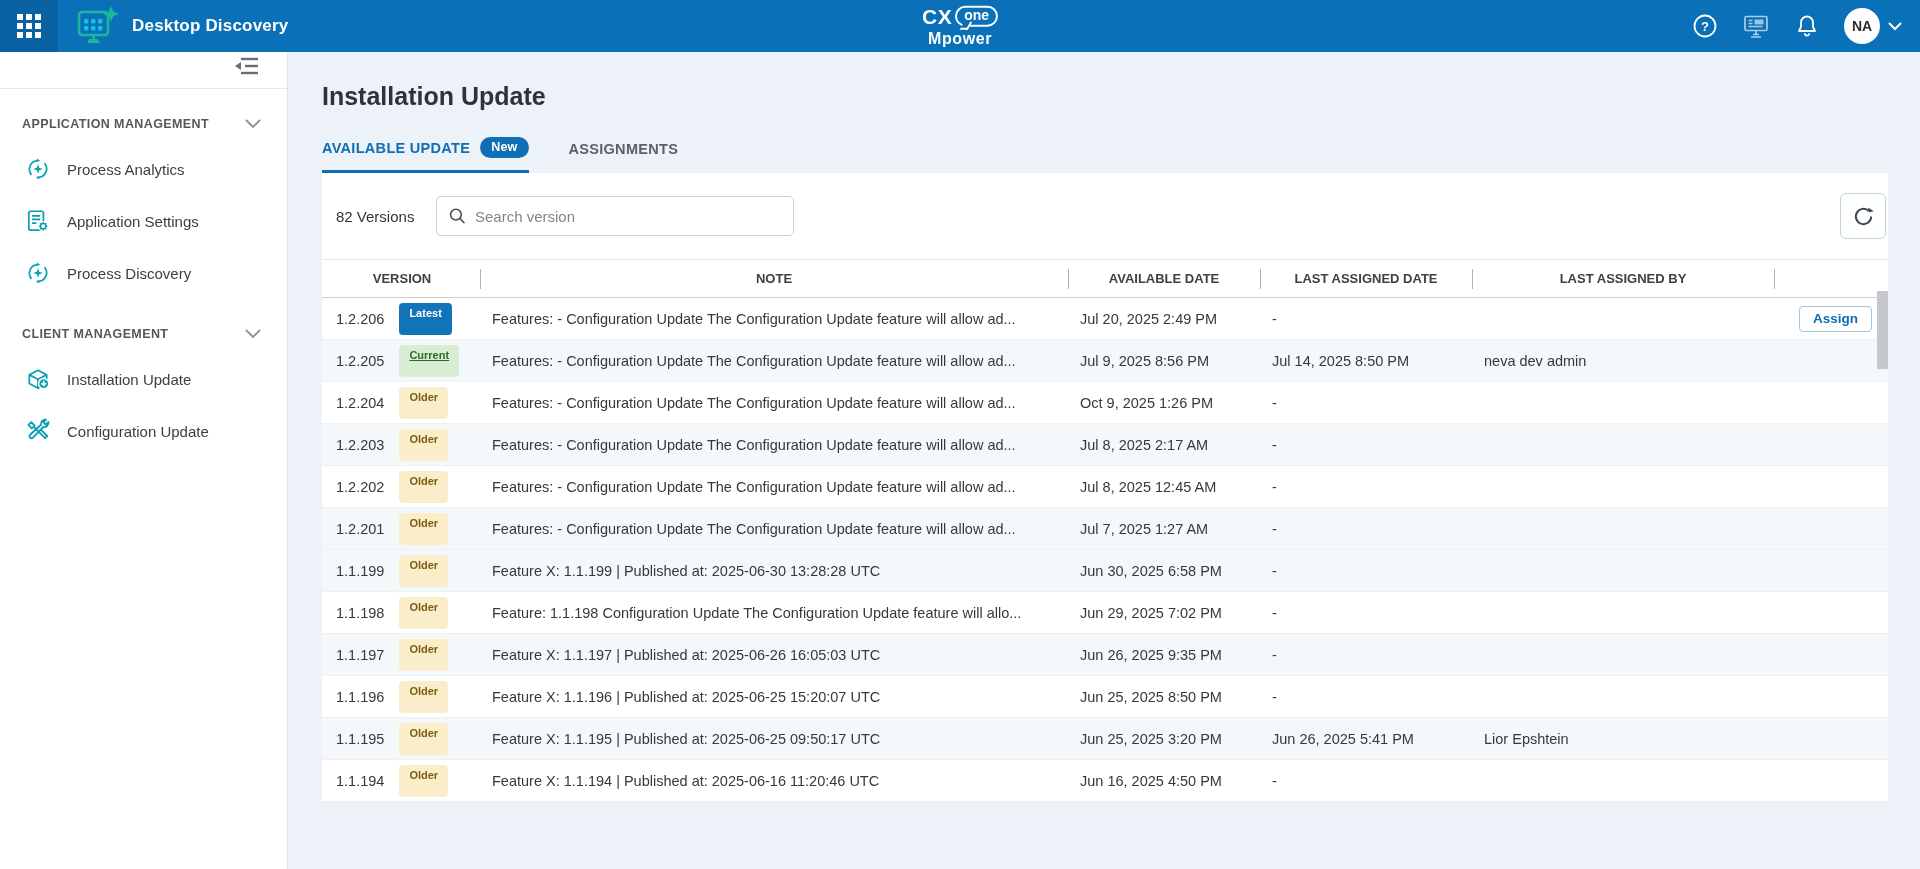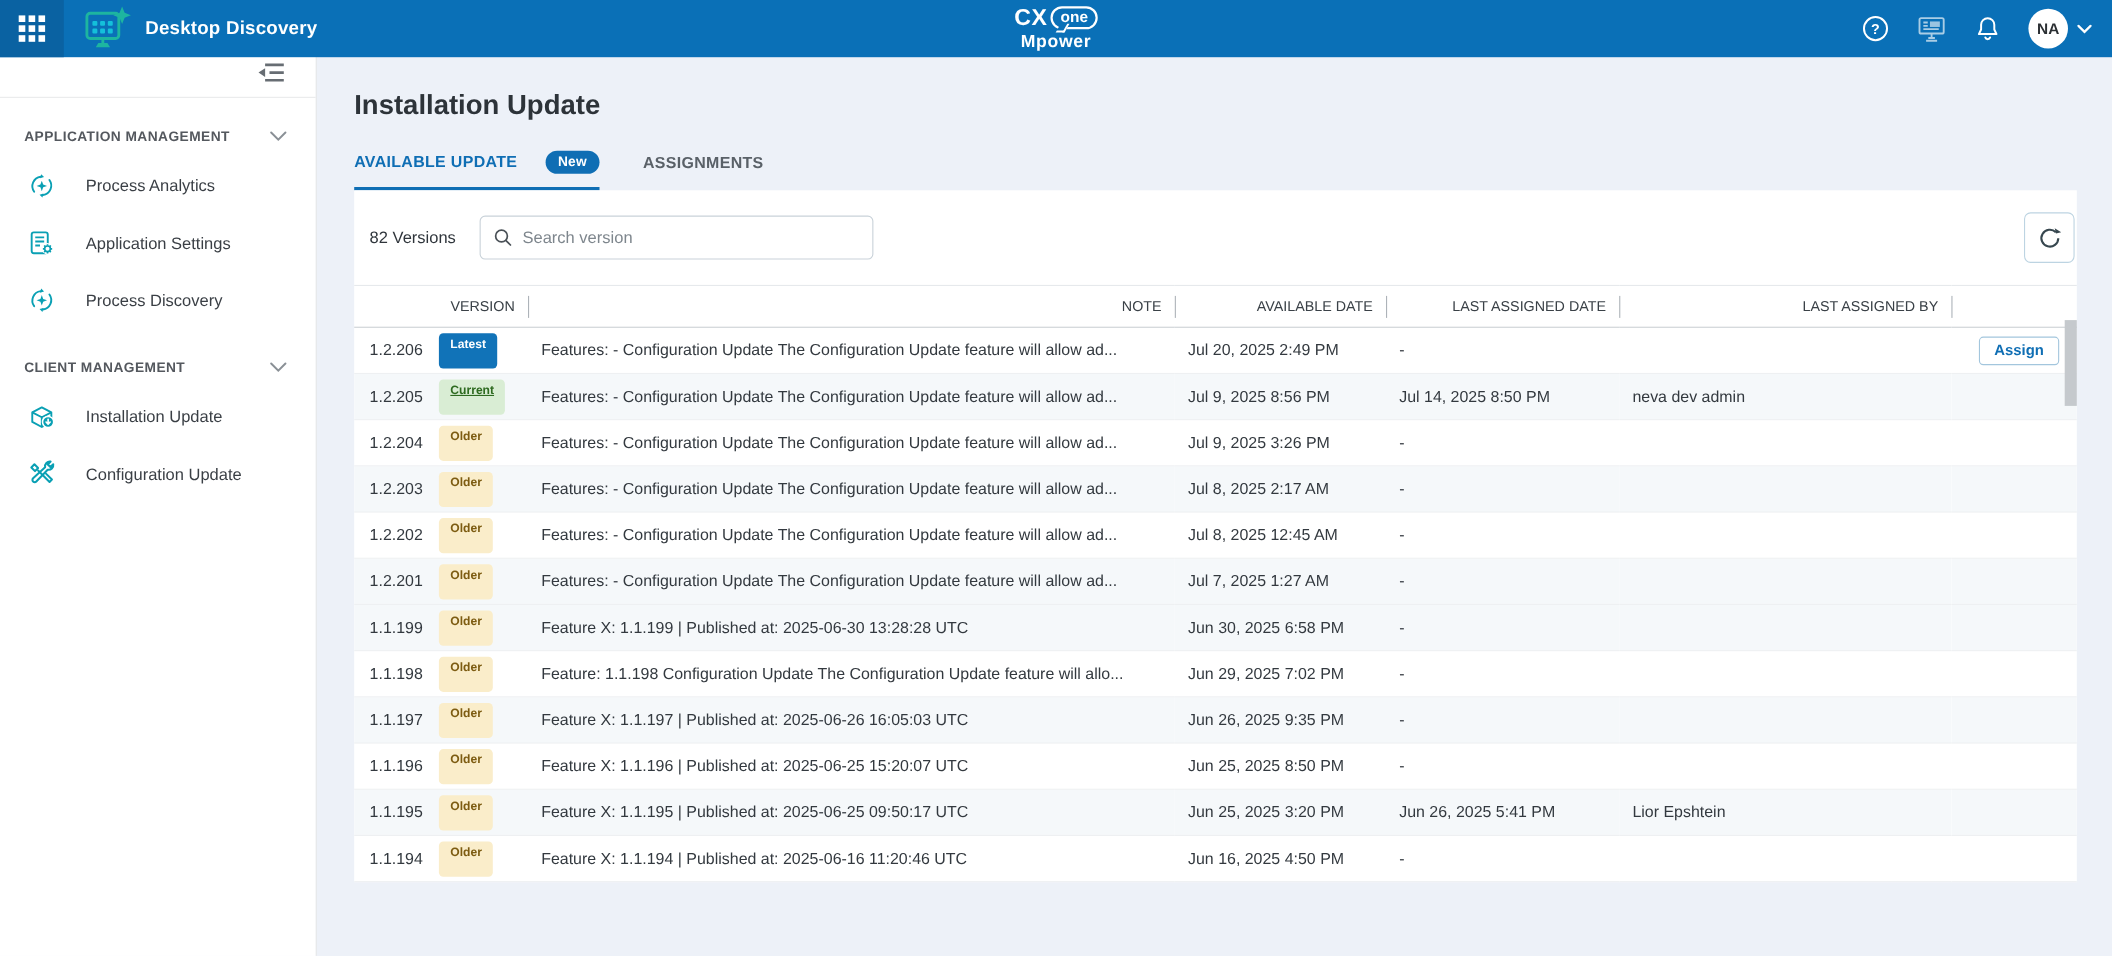--- a/index.html
+++ b/index.html
@@ -35,49 +35,49 @@
   .avatar-group { display:flex; align-items:center; gap:8px; cursor:pointer; }
 
   
   .sidebar { position:absolute; top:43px; left:0; width:288px; bottom:0;
     background:#fff; border-right:1px solid #e2e4e7; z-index:10; }
   .collapse-row { height:46px; display:flex; align-items:center; justify-content:flex-end;
     padding-right:28px; border-bottom:1px solid #e9eaec; }
   .section-header { display:flex; align-items:center; justify-content:space-between;
     margin-top:28px; padding:0 26px 0 22px; color:#54585e; font-size:12.5px;
     font-weight:700; letter-spacing:0.4px; cursor:pointer; }
-  .nav-item { display:flex; align-items:center; gap:27px; padding:13px 20px 13px 25px;
+  .nav-item { display:flex; align-items:center; gap:16px; padding:13px 20px 13px 25px;
     font-size:15px; color:#3a3f45; cursor:pointer; }
   .nav-item svg { flex:0 0 auto; }
 
   
   .main { position:absolute; left:288px; top:52px; right:0; bottom:0;
     background:#edf1f8; padding:0 32px 0 34px; }
   .page-title { margin-top:30px; font-size:25px; font-weight:600; color:#2d3339; }
   .tabs { display:flex; gap:40px; margin-top:26px; }
-  .tab { display:flex; align-items:center; gap:26px; padding-bottom:12px;
+  .tab { display:flex; align-items:center; gap:10px; padding-bottom:12px;
     font-size:14.5px; font-weight:700; letter-spacing:0.3px; color:#5a6168; cursor:pointer; }
   .tab.active { color:#0f6eb4; border-bottom:3px solid #0f6eb4; }
   .new-badge { background:#0f6eb4; color:#fff; font-size:12.5px; font-weight:700;
     border-radius:12px; padding:3px 11px 4px; letter-spacing:0.2px; }
 
   .panel { background:#fff; position:relative; }
   .toolbar { display:flex; align-items:center; padding:20px 2px 20px 14px; }
   .count-label { font-size:15px; color:#2f353b; margin-right:22px; }
   .search-box { width:358px; height:40px; border:1px solid #c9d2d9; border-radius:5px;
     background:#fff; display:flex; align-items:center; gap:9px; padding:0 12px; }
   .search-box input { border:none; outline:none; width:100%; font-size:15px;
     color:#333; font-family:inherit; background:transparent; }
   .search-box input::placeholder { color:#7e868d; }
   .refresh-btn { margin-left:auto; width:46px; height:46px; background:#fff;
     border:1px solid #bdd4e2; border-radius:6px; display:flex; align-items:center;
     justify-content:center; cursor:pointer; }
 
   table.tbl { width:100%; border-collapse:collapse; table-layout:fixed; }
-  .tbl thead th { height:38px; text-align:right; font-size:13px; font-weight:400;
+  .tbl thead th { height:38px; text-align:center; font-size:13px; font-weight:700;
     color:#3a4147; padding:0 12px; border-top:1px solid #e6e9ec;
     border-bottom:1px solid #ccd1d5; position:relative; white-space:nowrap; }
   .tbl thead th.div::before { content:""; position:absolute; left:0; top:9px;
     height:20px; width:1px; background:#adb3b9; }
   .tbl thead th:first-child { padding-left:14px; }
   .tbl tbody td { height:42px; font-size:14.5px; color:#33393f; padding:0 12px;
     border-bottom:1px solid #eef0f2; white-space:nowrap; overflow:hidden;
     text-overflow:ellipsis; }
   .tbl tbody td:first-child { padding-left:14px; }
   .tbl tbody tr.even { background:#f5f8fa; }
@@ -336,21 +336,21 @@
             <td class="action-cell"></td>
           </tr>
           <tr class="odd">
             <td>
               <div class="ver-cell-inner">
                 <span>1.2.204</span>
                 <span class="badge badge-older">Older</span>
               </div>
             </td>
             <td>Features: - Configuration Update The Configuration Update feature will allow ad...</td>
-            <td>Jul 9, 2025 3:26 PM</td>
+            <td>Oct 9, 2025 1:26 PM</td>
             <td>-</td>
             <td></td>
             <td class="action-cell"></td>
           </tr>
           <tr class="even">
             <td>
               <div class="ver-cell-inner">
                 <span>1.2.203</span>
                 <span class="badge badge-older">Older</span>
               </div>

